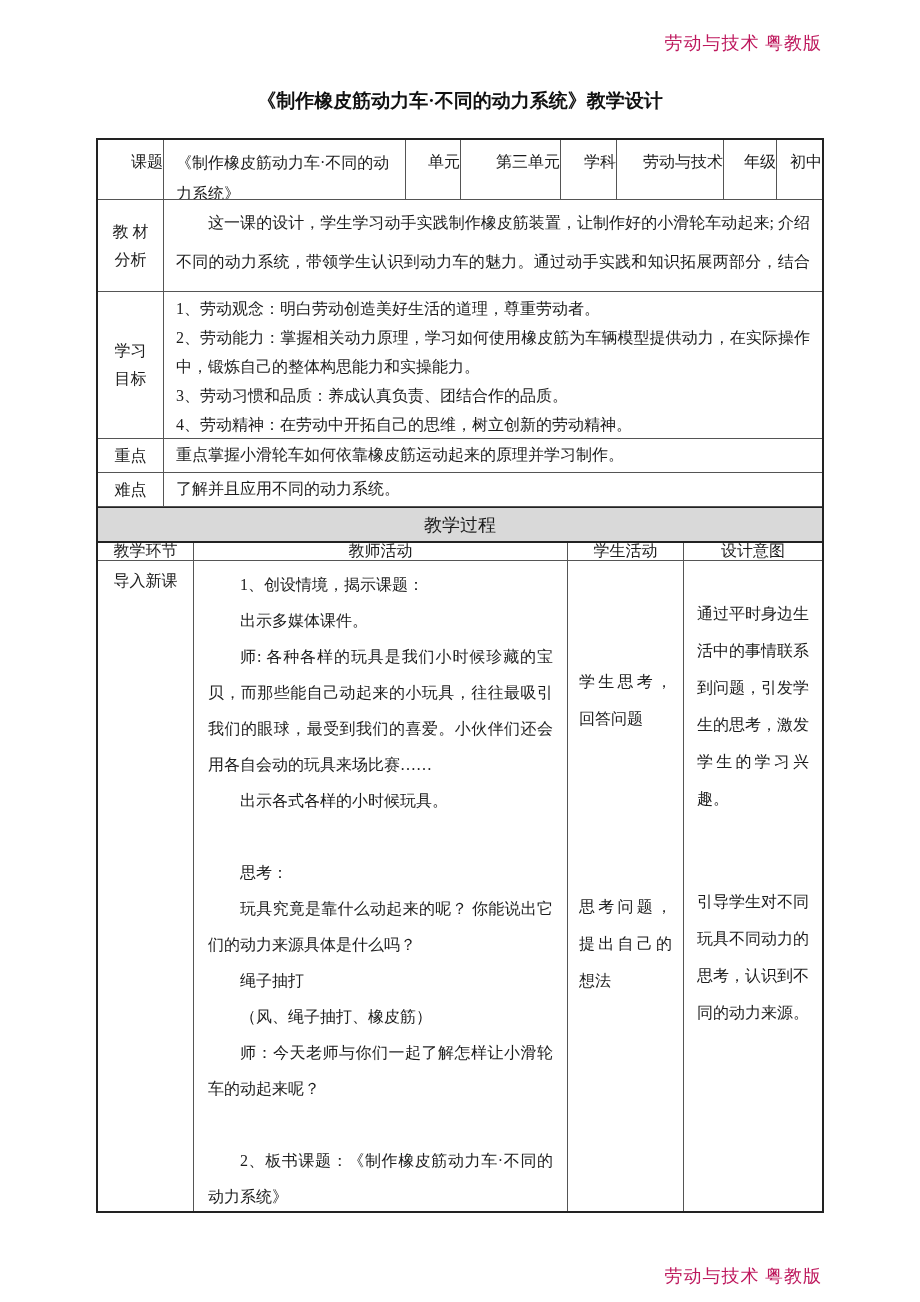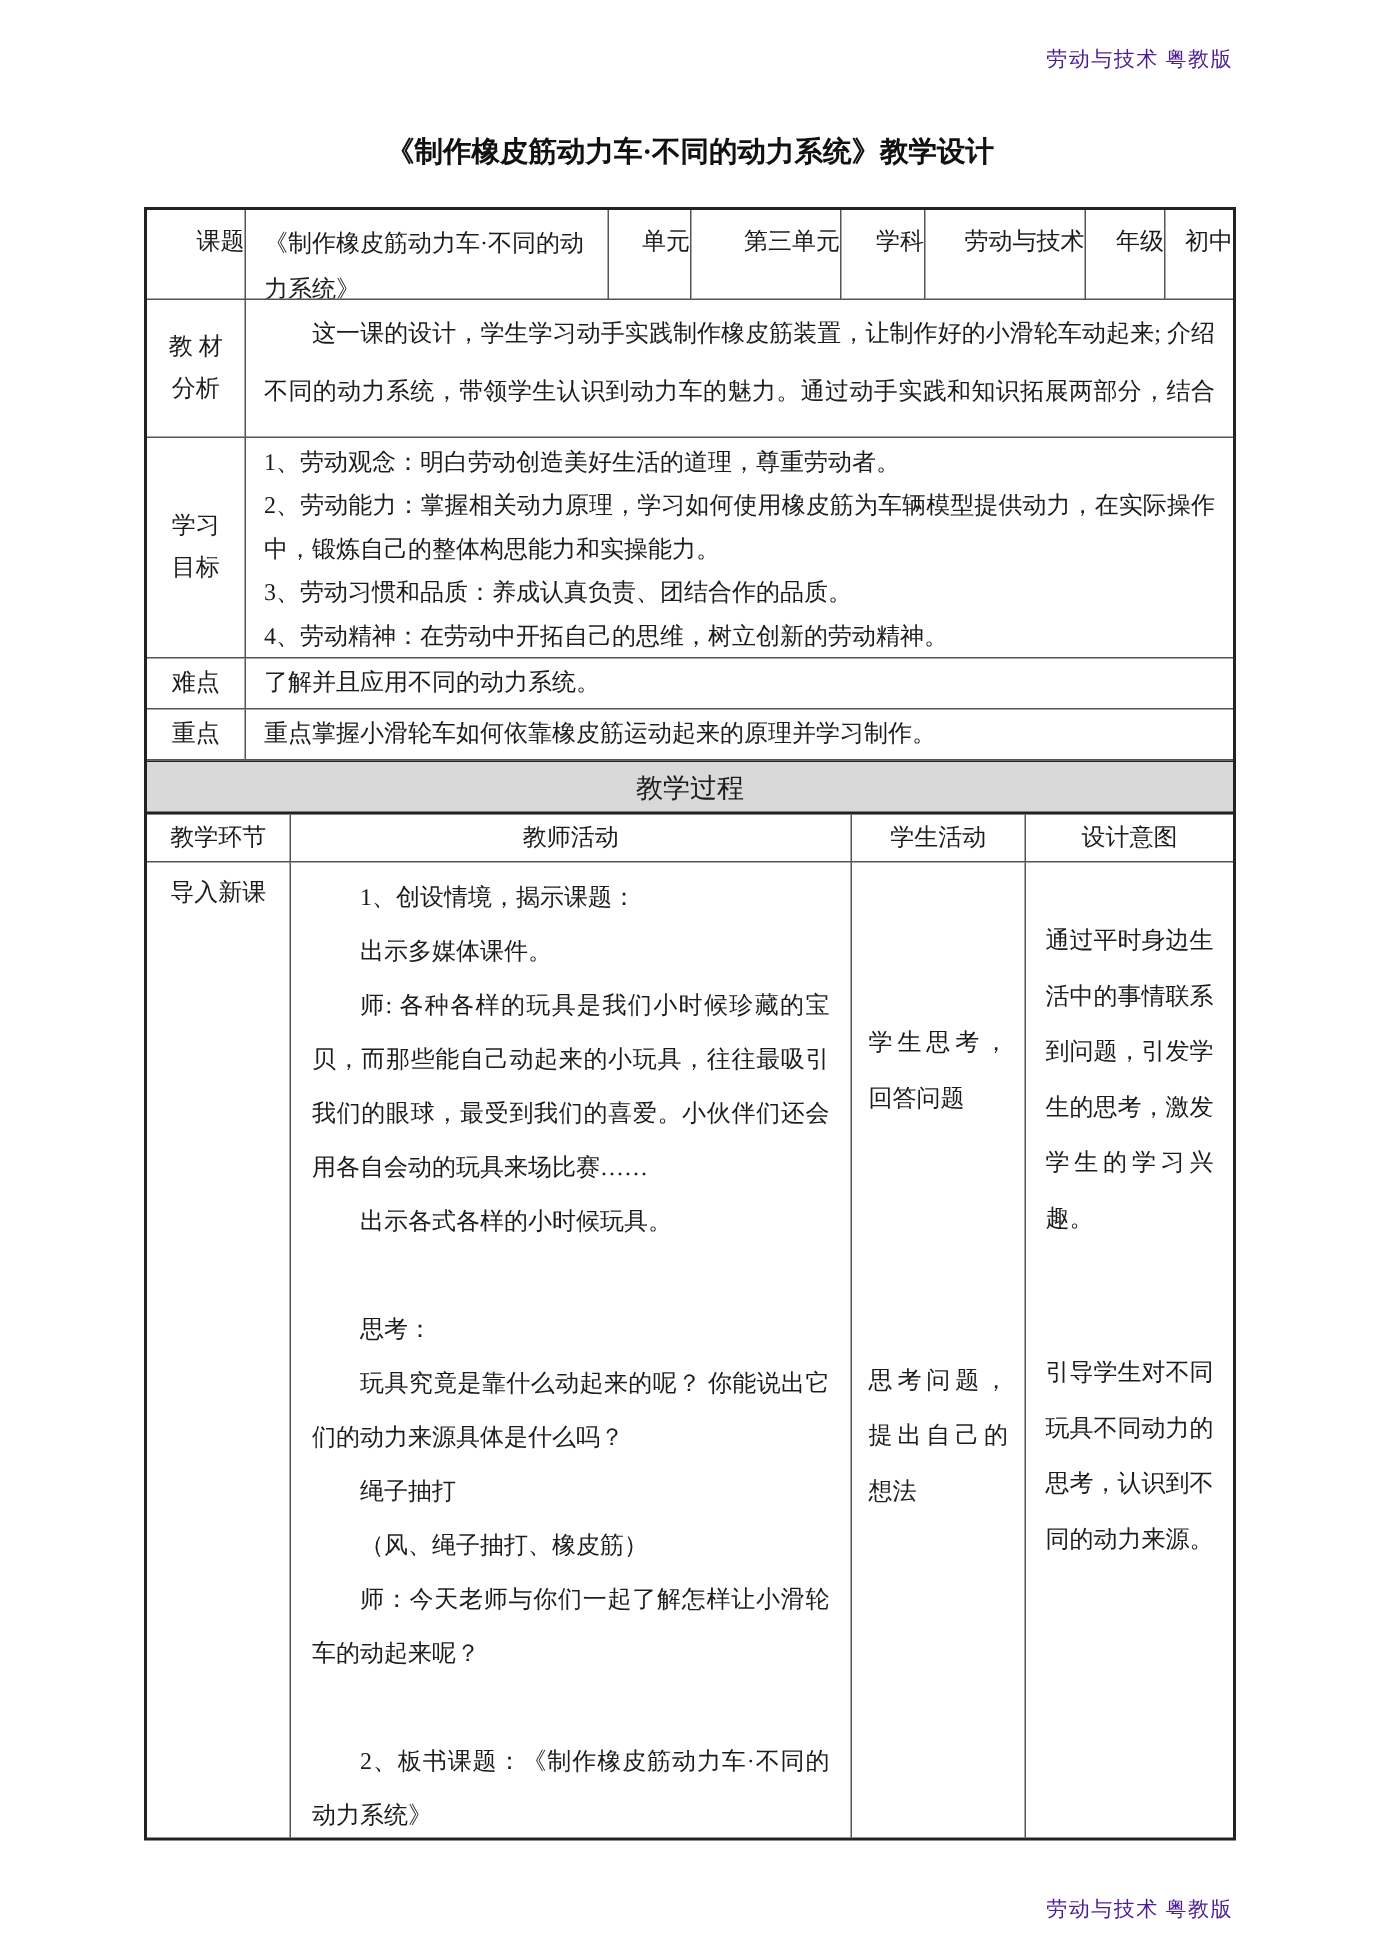--- a/index.html
+++ b/index.html
@@ -2,21 +2,21 @@
 <html lang="zh"><head>
 <meta charset="utf-8">
 <style>
   html,body { margin:0; padding:0; background:#ffffff; }
   .page {
     position:relative; width:920px; height:1302px; margin:0 auto;
     background:#ffffff; overflow:hidden;
     font-family:"Liberation Serif","DejaVu Serif",serif;
     color:#1c1c1c;
   }
-  .corner { position:absolute; right:98px; font-size:14px; color:#4c1d95; letter-spacing:1px; }
+  .corner { position:absolute; right:98px; font-size:18px; color:#be185d; letter-spacing:1px; }
   .corner-top { top:31px; }
   .corner-bottom { top:1264px; }
   .doc-title {
     position:absolute; top:88px; left:0; width:100%; margin:0;
     text-align:center; font-size:19px; font-weight:bold; color:#111;
   }
   .tbl {
     position:absolute; left:96px; top:138px; width:728px;
     border:2px solid #222; box-sizing:border-box; background:#fff;
   }
@@ -48,21 +48,21 @@
   .single { display:flex; align-items:center; padding:0 12px; }
 
   
   .banner {
     height:33px; background:#d9d9d9; border-top:1px solid #222; border-bottom:2px solid #222;
     display:flex; align-items:center; justify-content:center; font-size:18px;
   }
 
   
   .r-proc { grid-template-columns:96px 374px 116px 1fr; }
-  .rh { height:32px; }
+  .rh { height:18px; }
   .rh .c { display:flex; align-items:center; justify-content:center; }
   .r-main { height:650px; }
   .stage-cell { padding-top:10px; text-align:center; }
   .teach { padding:6px 14px 0 14px; }
   .tp { margin:0; min-height:36px; line-height:36px; text-indent:2em; text-align:justify; }
   .stud { padding:0 11px; }
   .intent { padding:0 13px; }
   .blk { line-height:37px; text-align:justify; }
   .stud-blk1 { margin-top:102px; }
   .stud-blk2 { margin-top:151px; }
@@ -103,28 +103,28 @@
       <div class="c lbl">学习
 目标</div>
       <div class="c last goals">
         <p>1、劳动观念：明白劳动创造美好生活的道理，尊重劳动者。</p>
         <p>2、劳动能力：掌握相关动力原理，学习如何使用橡皮筋为车辆模型提供动力，在实际操作中，锻炼自己的整体构思能力和实操能力。</p>
         <p>3、劳动习惯和品质：养成认真负责、团结合作的品质。</p>
         <p>4、劳动精神：在劳动中开拓自己的思维，树立创新的劳动精神。</p>
       </div>
     </div>
 
+    <div class="r r-kv r4">
+      <div class="c lbl">重点</div>
+      <div class="c last single">重点掌握小滑轮车如何依靠橡皮筋运动起来的原理并学习制作。</div>
+    </div>
+
     <div class="r r-kv r5">
       <div class="c lbl">难点</div>
       <div class="c last single">了解并且应用不同的动力系统。</div>
-    </div>
-
-    <div class="r r-kv r4">
-      <div class="c lbl">重点</div>
-      <div class="c last single">重点掌握小滑轮车如何依靠橡皮筋运动起来的原理并学习制作。</div>
     </div>
 
     <div class="banner">教学过程</div>
 
     <div class="r r-proc rh">
       <div class="c">教学环节</div>
       <div class="c">教师活动</div>
       <div class="c">学生活动</div>
       <div class="c last">设计意图</div>
     </div>

